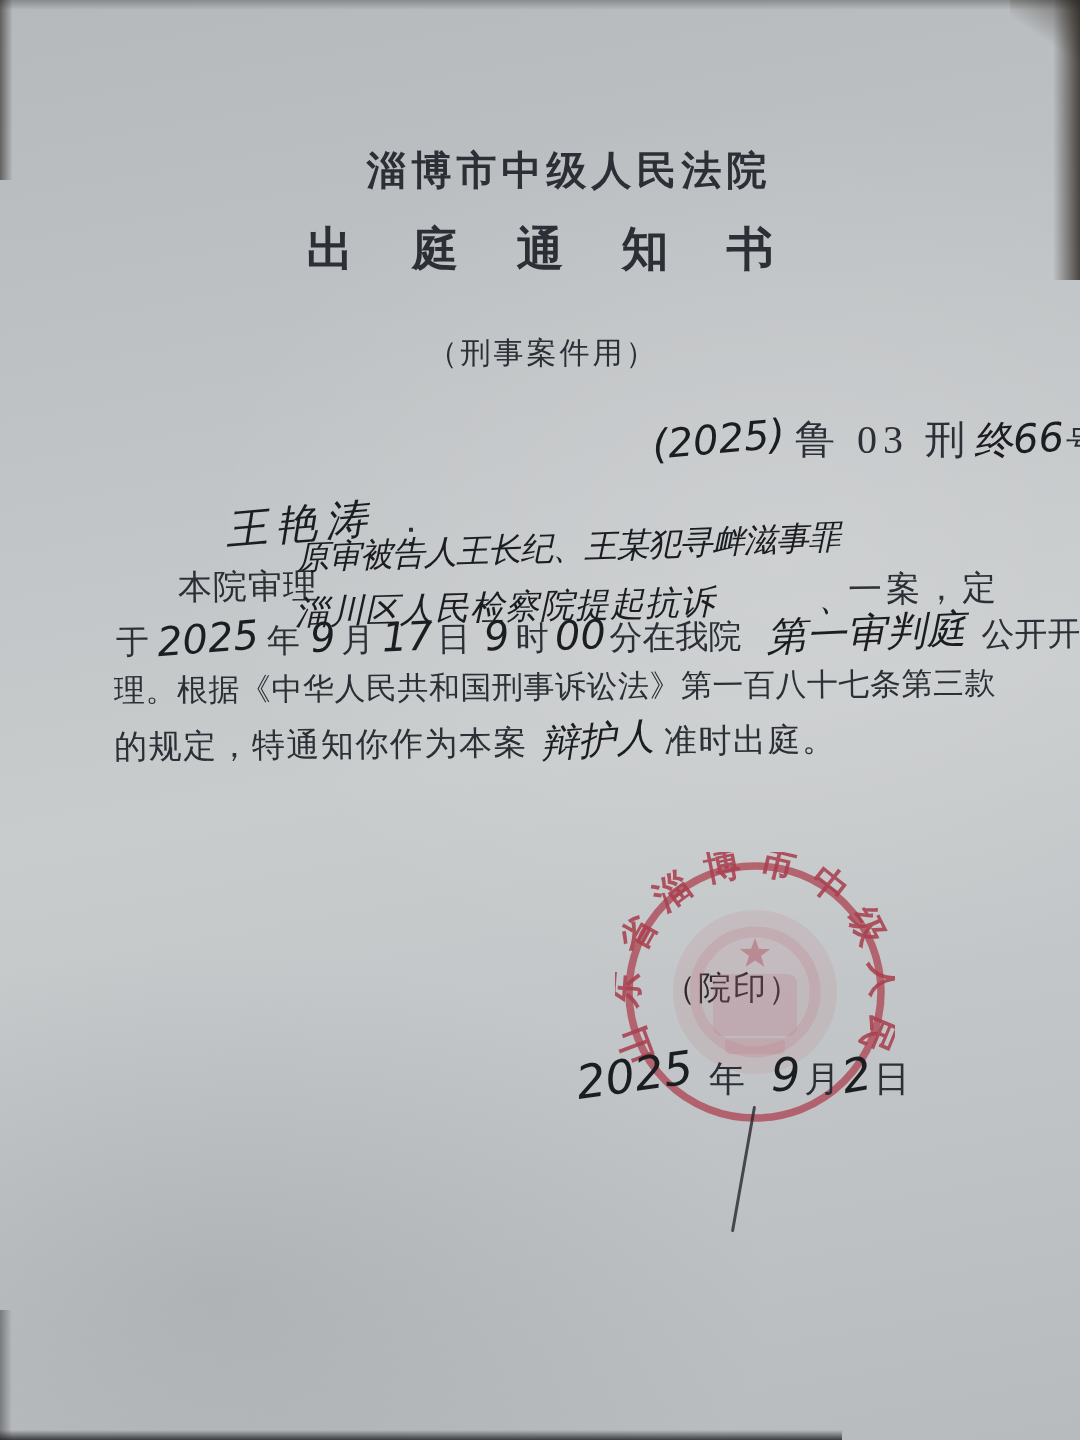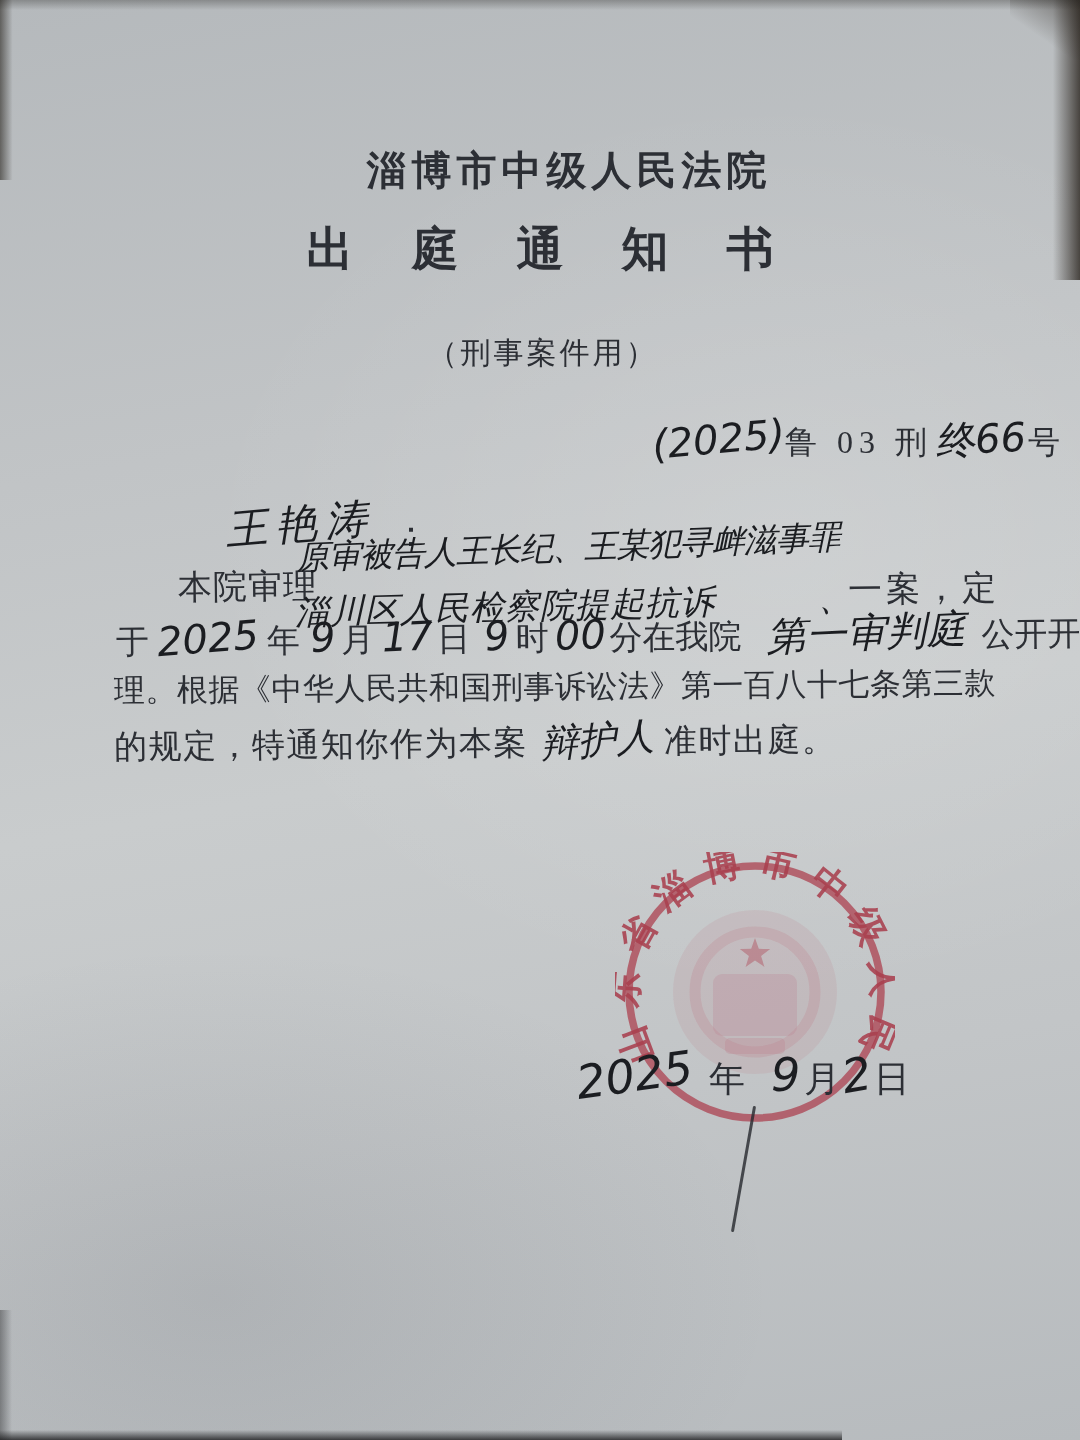--- a/index.html
+++ b/index.html
@@ -18,21 +18,21 @@
   }
   .abs{position:absolute;}
   .row{display:flex;align-items:baseline;white-space:nowrap;}
 
   .court-name{top:143px;left:29px;right:-29px;text-align:center;font-size:40px;font-weight:700;letter-spacing:5px;}
   .doc-title{top:218px;left:29px;right:-29px;text-align:center;font-size:47px;font-weight:700;letter-spacing:58px;}
   .doc-subtitle{top:333px;left:3px;right:-3px;text-align:center;font-size:30px;letter-spacing:3px;}
 
   .case-line{top:412px;left:652px;}
   .case-hand-year{font-size:40px;transform:rotate(-5deg);}
-  .case-printed-mid{font-size:32px;margin-left:0;letter-spacing:6px;}
+  .case-printed-mid{font-size:40px;margin-left:10px;letter-spacing:6px;}
   .case-hand-end{font-size:40px;margin-left:2px;transform:rotate(-3deg);}
   .case-printed-unit{font-size:32px;margin-left:2px;}
 
   .recipient-name{top:496px;left:225px;font-size:42px;letter-spacing:8px;transform:rotate(-5deg);}
   .recipient-colon{top:510px;left:393px;font-size:36px;}
 
   .line1-start{top:564px;left:178px;font-size:34px;letter-spacing:1px;transform:rotate(-0.6deg);}
   .insert-top{top:536px;left:296px;font-size:33px;letter-spacing:-1px;transform:rotate(-2.2deg);transform-origin:left center;}
   .insert-bottom{top:590px;left:295px;font-size:34px;letter-spacing:1px;transform:rotate(-1.5deg);transform-origin:left center;}
   .hand-pause{top:574px;left:818px;font-size:36px;}
@@ -111,20 +111,21 @@
   </div>
 
   <div class="abs printed line3">理。根据《中华人民共和国刑事诉讼法》第一百八十七条第三款</div>
 
   <div class="abs row line4">
     <span class="printed">的规定，特通知你作为本案</span>
     <span class="hand line4-hand">辩护人</span>
     <span class="printed">准时出庭。</span>
   </div>
 
+  <div class="abs printed seal-label">（院印）</div>
 
   <svg class="abs seal-svg" width="280" height="280" viewBox="-140 -140 280 280">
     <g opacity="0.85">
       <circle r="82" fill="rgba(186,110,124,0.16)"></circle>
       <circle r="60" fill="none" stroke="rgba(186,110,124,0.25)" stroke-width="11"></circle>
       <rect x="-42" y="-18" width="84" height="62" rx="9" fill="rgba(186,110,124,0.24)"></rect>
       <rect x="-30" y="46" width="60" height="16" rx="5" fill="rgba(186,110,124,0.28)"></rect>
       <path d="M0,-54 L3.8,-43.2 L15.2,-42.9 L6.1,-36 L9.4,-25.1 L0,-31.6 L-9.4,-25.1 L-6.1,-36 L-15.2,-42.9 L-3.8,-43.2 Z" fill="rgba(176,88,102,0.6)"></path>
     </g>
     <circle r="126" fill="none" stroke="rgba(173,70,84,0.78)" stroke-width="7.5"></circle>

